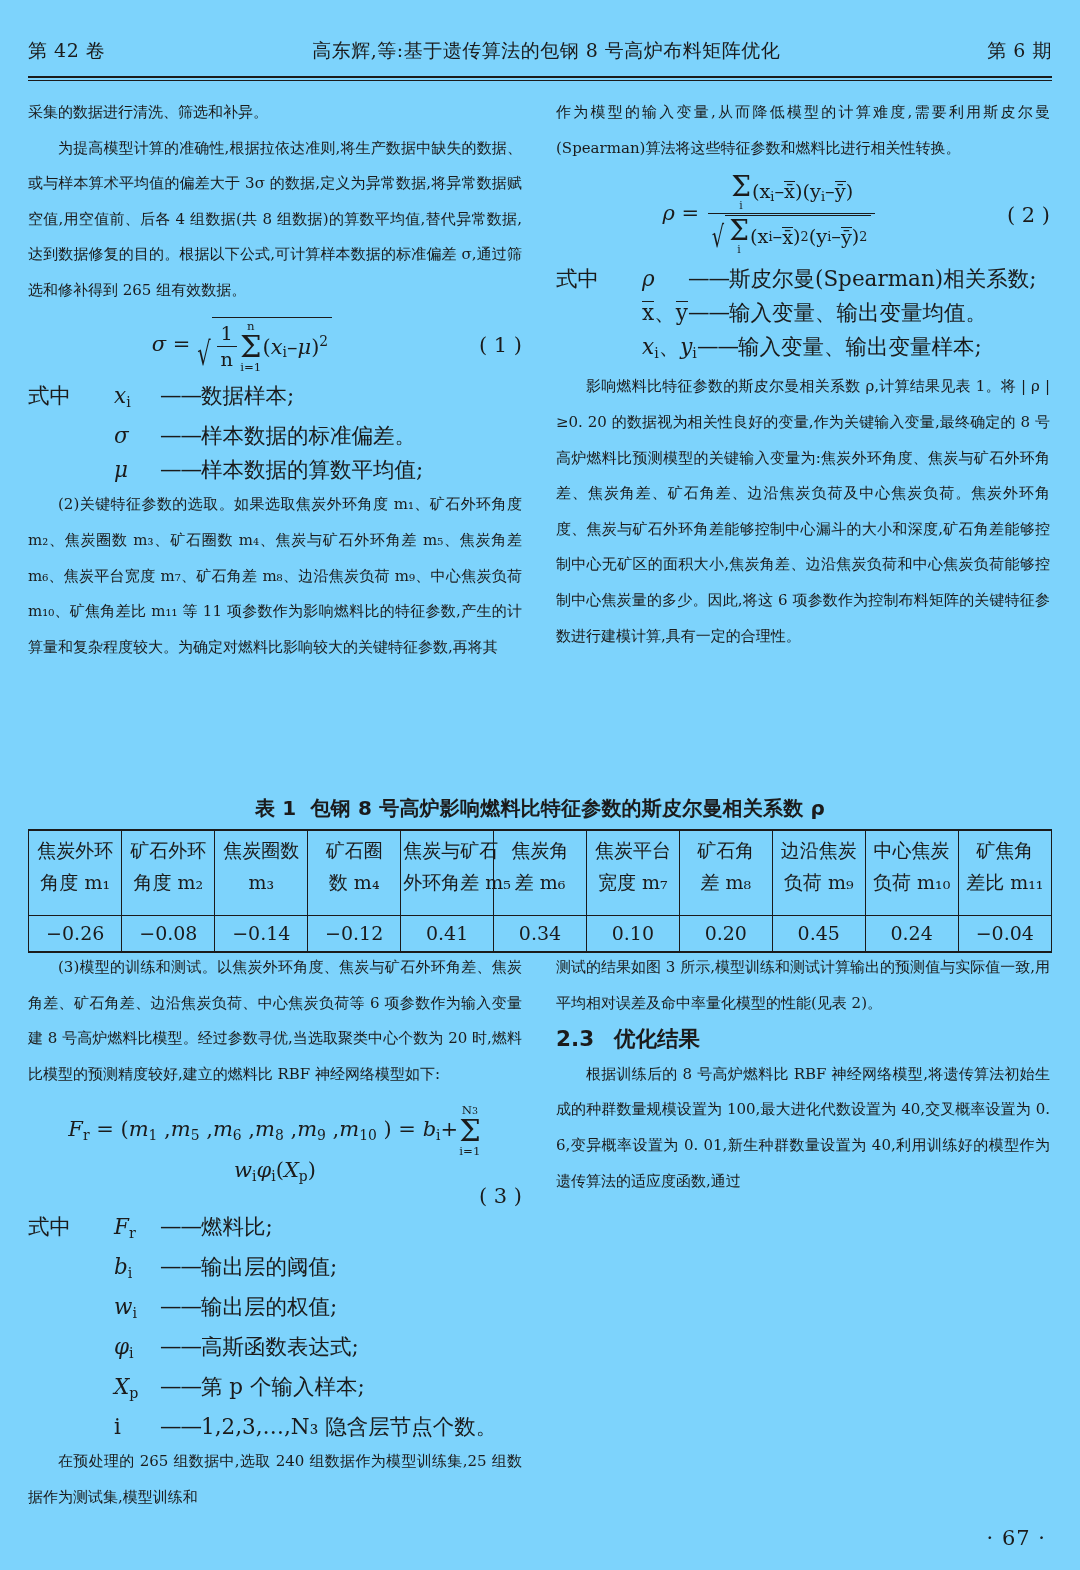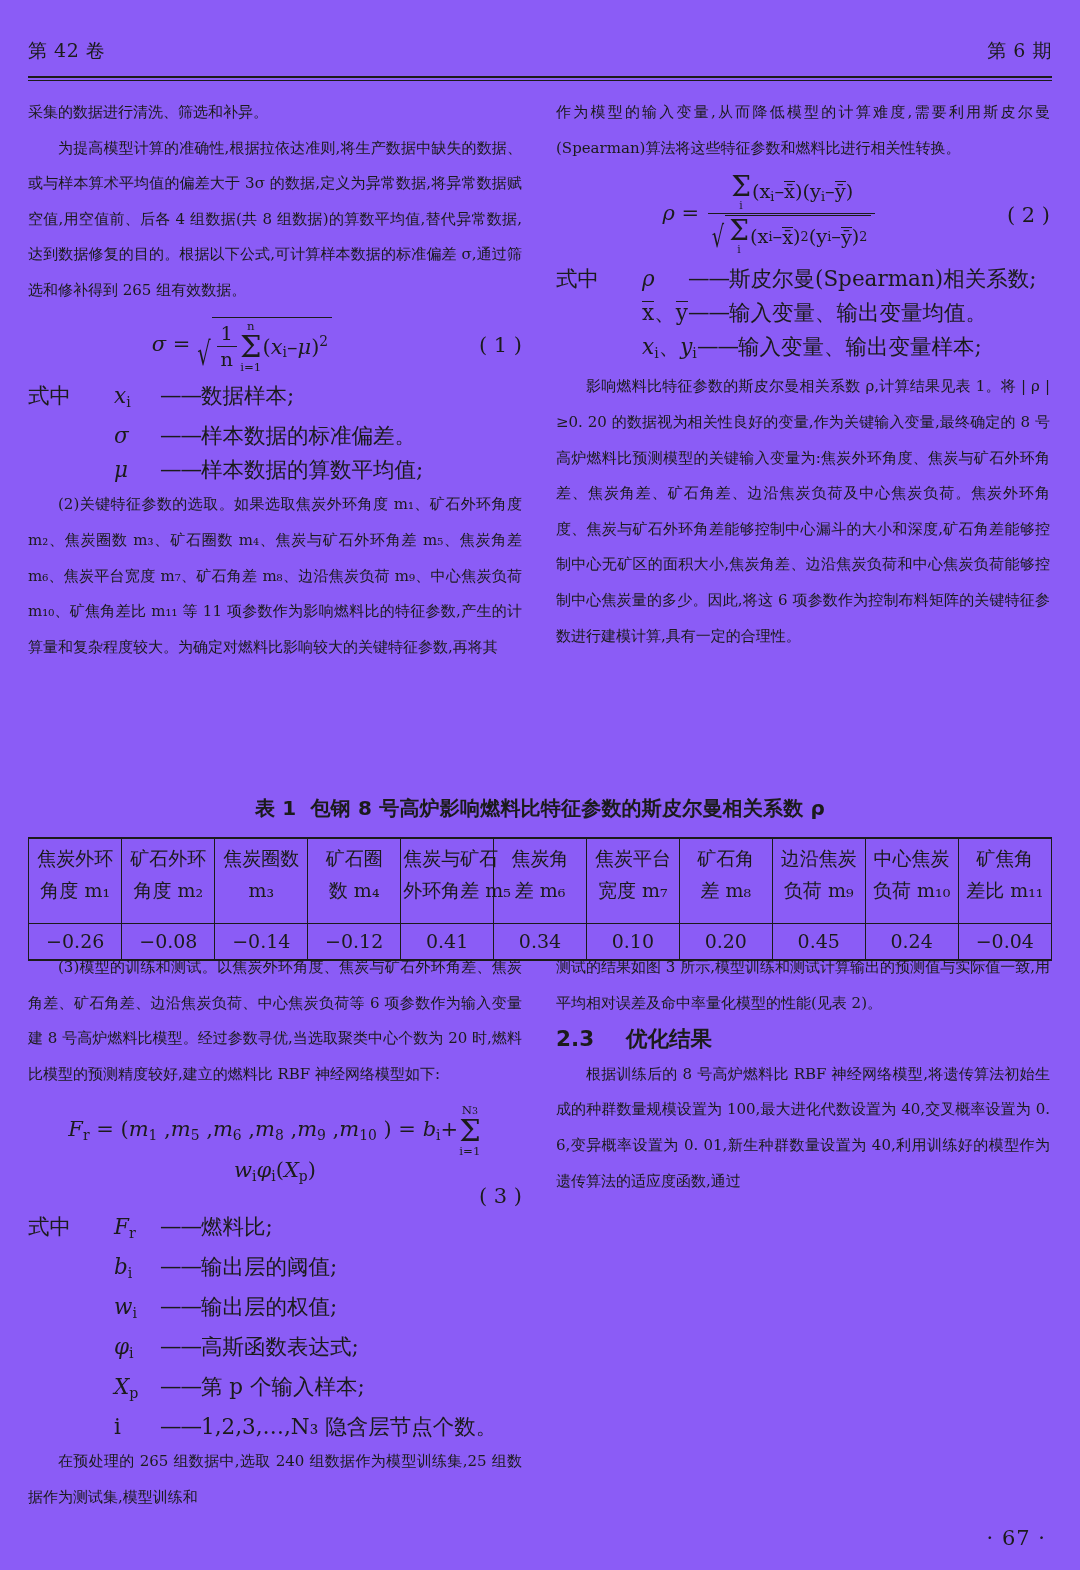--- a/index.html
+++ b/index.html
@@ -9,21 +9,21 @@
   }
   body {
     font-family: "DejaVu Serif", "Liberation Serif", serif;
     color: #1b1b1b;
   }
   .page {
     position: relative;
     width: 1080px;
     height: 1570px;
     margin: 0 auto;
-    background: #8b5cf6;
+    background: #7dd3fc;
     box-sizing: border-box;
     padding: 0;
     overflow: hidden;
   }
 
   
   .runhead {
     position: absolute;
     top: 38px;
     left: 28px;
@@ -76,21 +76,21 @@
   }
   p.indent { text-indent: 2em; }
 
   .sec-head {
     margin: 0;
     font-size: 21.5px;
     line-height: 35.6px;
     font-weight: bold;
     font-family: "DejaVu Sans", "Liberation Sans", sans-serif;
   }
-  .sec-head .sec-num { margin-right: 32px; }
+  .sec-head .sec-num { margin-right: 20px; }
 
   
   .eq-row {
     display: flex;
     align-items: center;
     justify-content: flex-start;
     margin: 8px 0 6px 0;
     font-family: "DejaVu Serif", "Liberation Serif", serif;
   }
   .eq-body {
@@ -183,21 +183,21 @@
     position: absolute;
     left: 28px;
     right: 28px;
     top: 795px;
   }
   .tbl-cap {
     text-align: center;
     font-size: 20px;
     font-weight: bold;
     font-family: "DejaVu Sans", "Liberation Sans", sans-serif;
-    margin-bottom: 15px;
+    margin-bottom: 7px;
     letter-spacing: 0.2px;
   }
   .tbl-cap .cap-num { margin-right: 14px; }
   table.data {
     border-collapse: collapse;
     width: 100%;
     table-layout: fixed;
     font-size: 19px;
   }
   table.data td {
@@ -236,20 +236,21 @@
     letter-spacing: 1px;
   }
 </style>
 </head>
 <body>
 
 <div class="page">
 
   <div class="runhead">
     <span class="rh-side">第 42 卷</span>
+    <span class="rh-center">高东辉,等:基于遗传算法的包钢 8 号高炉布料矩阵优化</span>
     <span class="rh-side">第 6 期</span>
   </div>
   <div class="rule-double"></div>
 
   <div class="cols">
 
     <div class="col">
       <p class="para">采集的数据进行清洗、筛选和补异。</p>
       <p class="para indent">为提高模型计算的准确性,根据拉依达准则,将生产数据中缺失的数据、或与样本算术平均值的偏差大于 3σ 的数据,定义为异常数据,将异常数据赋空值,用空值前、后各 4 组数据(共 8 组数据)的算数平均值,替代异常数据,达到数据修复的目的。根据以下公式,可计算样本数据的标准偏差 σ,通过筛选和修补得到 265 组有效数据。</p>
 

